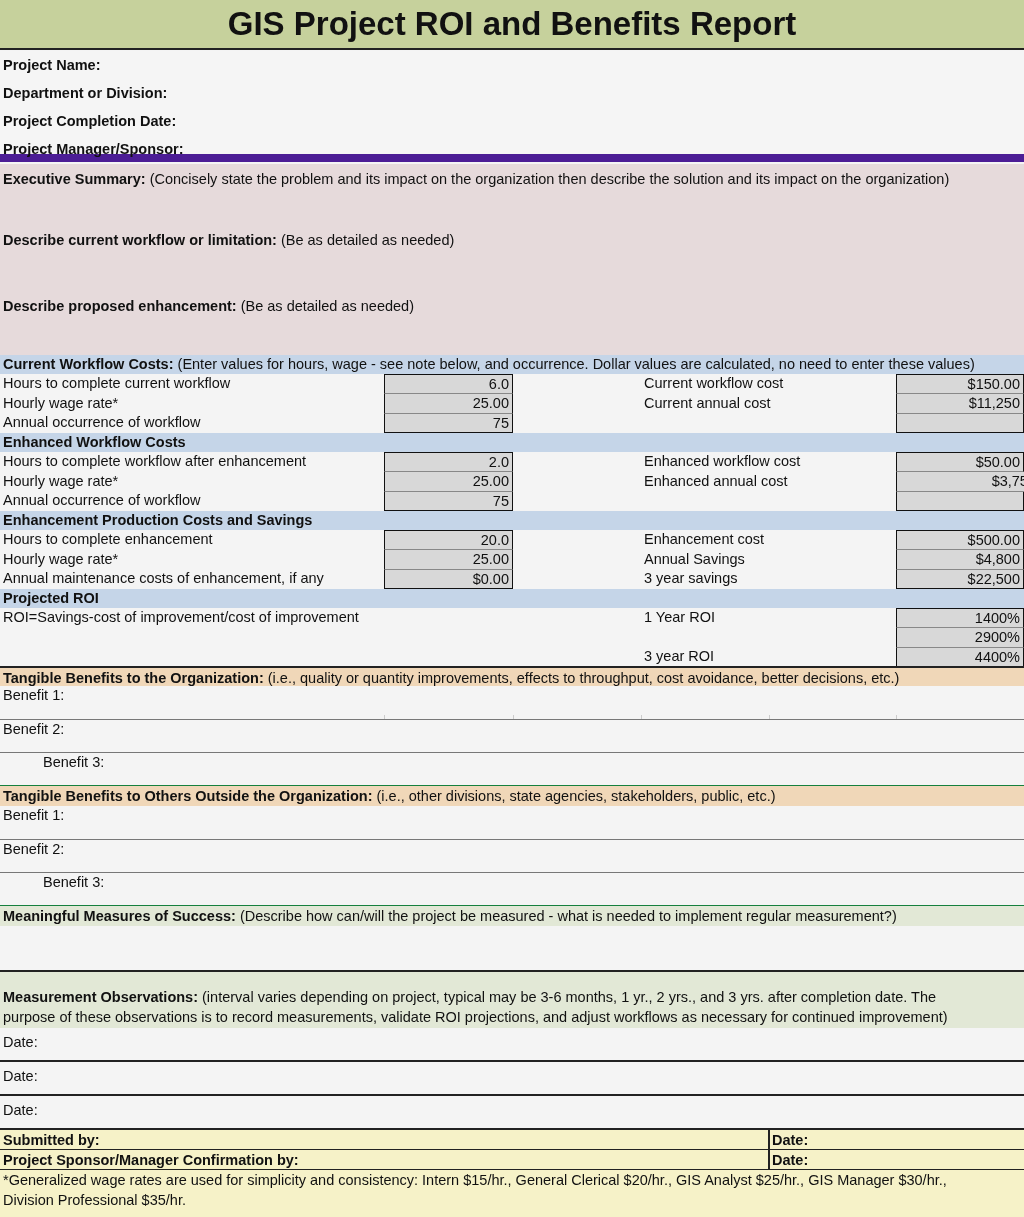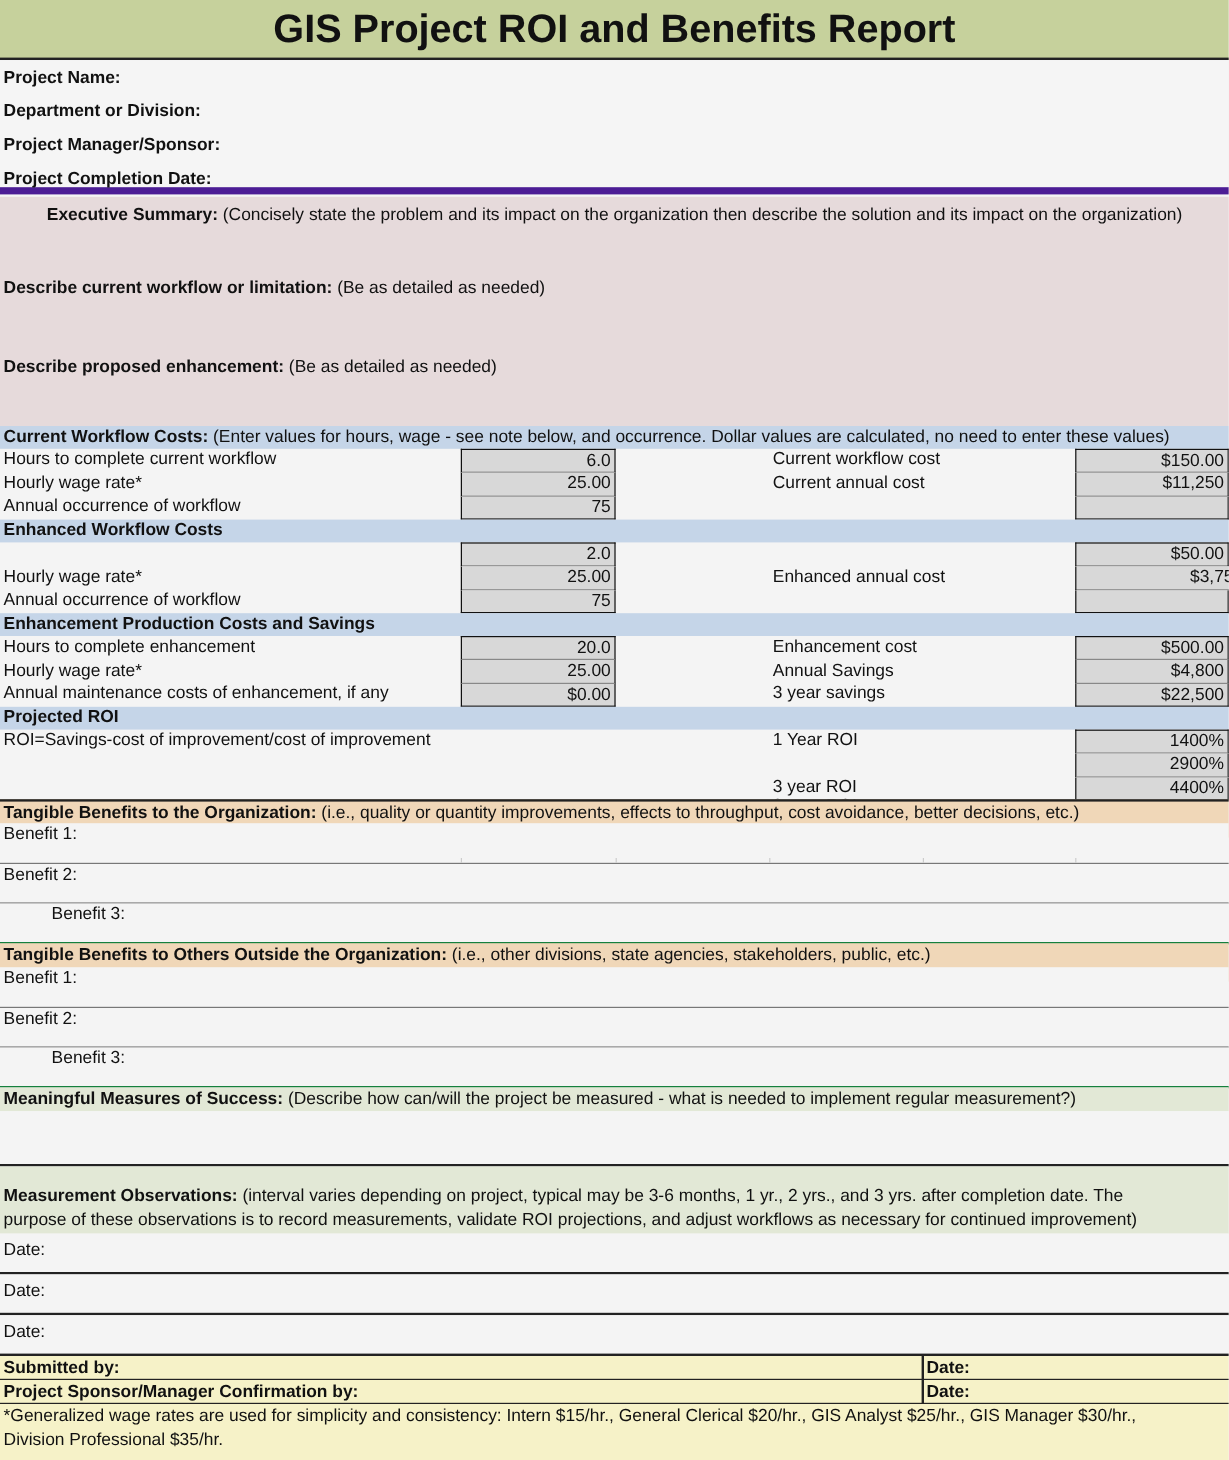--- a/index.html
+++ b/index.html
@@ -3,21 +3,21 @@
 <meta charset="utf-8">
 <style>
   * { box-sizing: border-box; margin: 0; padding: 0; }
   html, body { width: 1024px; height: 1217px; background: #f4f4f4; overflow: hidden; }
   body { font-family: "Liberation Sans", sans-serif; font-size: 14.5px; color: #111; position: relative; }
   .sheet { position: absolute; left: 0; top: 0; width: 1024px; height: 1217px; background: #f4f4f4; }
 
   .title-bar { position: absolute; left: 0; top: 0; width: 1024px; height: 50px; background: #c6d19c; border-bottom: 2px solid #222; display: flex; align-items: center; justify-content: center; }
   .title-bar h1 { font-size: 33px; font-weight: bold; color: #111; letter-spacing: 0; }
 
-  .info-block { position: absolute; left: 0; top: 51px; width: 1024px; height: 111px; background: #f5f5f5; border-bottom: 6px solid #4c1d95; }
+  .info-block { position: absolute; left: 0; top: 51px; width: 1024px; height: 111px; background: #f5f5f5; border-bottom: 8px solid #4c1d95; }
   .info-row { height: 28px; line-height: 28px; padding-left: 3px; font-weight: bold; font-size: 14.5px; }
 
   .pink-block { position: absolute; left: 0; top: 164px; width: 1024px; height: 191px; background: #e6dadb; }
   .pink-row { position: absolute; left: 3px; font-size: 14.5px; }
   .pink-row b { font-weight: bold; }
 
   .band { position: absolute; left: 0; width: 1024px; height: 19px; line-height: 19px; padding-left: 3px; background: #c5d5e8; font-size: 14.5px; }
   .band b { font-weight: bold; }
 
   .rowline { position: absolute; left: 0; width: 1024px; height: 19.5px; line-height: 19.5px; }
@@ -51,26 +51,26 @@
 
 <div class="sheet">
 
   <div class="title-bar">
     <h1>GIS Project ROI and Benefits Report</h1>
   </div>
 
   <div class="info-block">
     <div class="info-row">Project Name:</div>
     <div class="info-row">Department or Division:</div>
+    <div class="info-row">Project Completion Date:</div>
     <div class="info-row">Project Manager/Sponsor:</div>
-    <div class="info-row">Project Completion Date:</div>
   </div>
 
   <div class="pink-block">
-    <div class="pink-row" style="top:7px;margin-left:36px;">
+    <div class="pink-row" style="top:7px;">
       <b>Executive Summary:</b><span> (Concisely state the problem and its impact on the organization then describe the solution and its impact on the organization)</span>
     </div>
     <div class="pink-row" style="top:68px;">
       <b>Describe current workflow or limitation:</b><span> (Be as detailed as needed)</span>
     </div>
     <div class="pink-row" style="top:134px;text-align:center;">
       <b>Describe proposed enhancement:</b><span> (Be as detailed as needed)</span>
     </div>
   </div>
 
@@ -91,20 +91,24 @@
   <div class="cellbox top mid" style="left:384px; top:374px; width:129px; height:20px;">6.0</div>
   <div class="cellbox mid" style="left:384px; top:394px; width:129px; height:19.5px;">25.00</div>
   <div class="cellbox bot" style="left:384px; top:413.5px; width:129px; height:19.5px;">75</div>
   <div class="cellbox top mid" style="left:896px; top:374px; width:128px; height:20px;">$150.00</div>
   <div class="cellbox mid" style="left:896px; top:394px; width:128px; height:19.5px;">$11,250</div>
   <div class="cellbox bot" style="left:896px; top:413.5px; width:128px; height:19.5px;"></div>
 
   <div class="band" style="top:433px;">
     <b>Enhanced Workflow Costs</b>
   </div>
+  <div class="rowline" style="top:452px;">
+    <span class="lbl">Hours to complete workflow after enhancement</span>
+    <span class="lbl2">Enhanced workflow cost</span>
+  </div>
   <div class="rowline" style="top:471.5px;">
     <span class="lbl">Hourly wage rate*</span>
     <span class="lbl2">Enhanced annual cost</span>
   </div>
   <div class="rowline" style="top:491px;">
     <span class="lbl">Annual occurrence of workflow</span>
   </div>
   <div class="cellbox top mid" style="left:384px; top:452px; width:129px; height:20px;">2.0</div>
   <div class="cellbox mid" style="left:384px; top:472px; width:129px; height:19.5px;">25.00</div>
   <div class="cellbox bot" style="left:384px; top:491.5px; width:129px; height:19.5px;">75</div>

